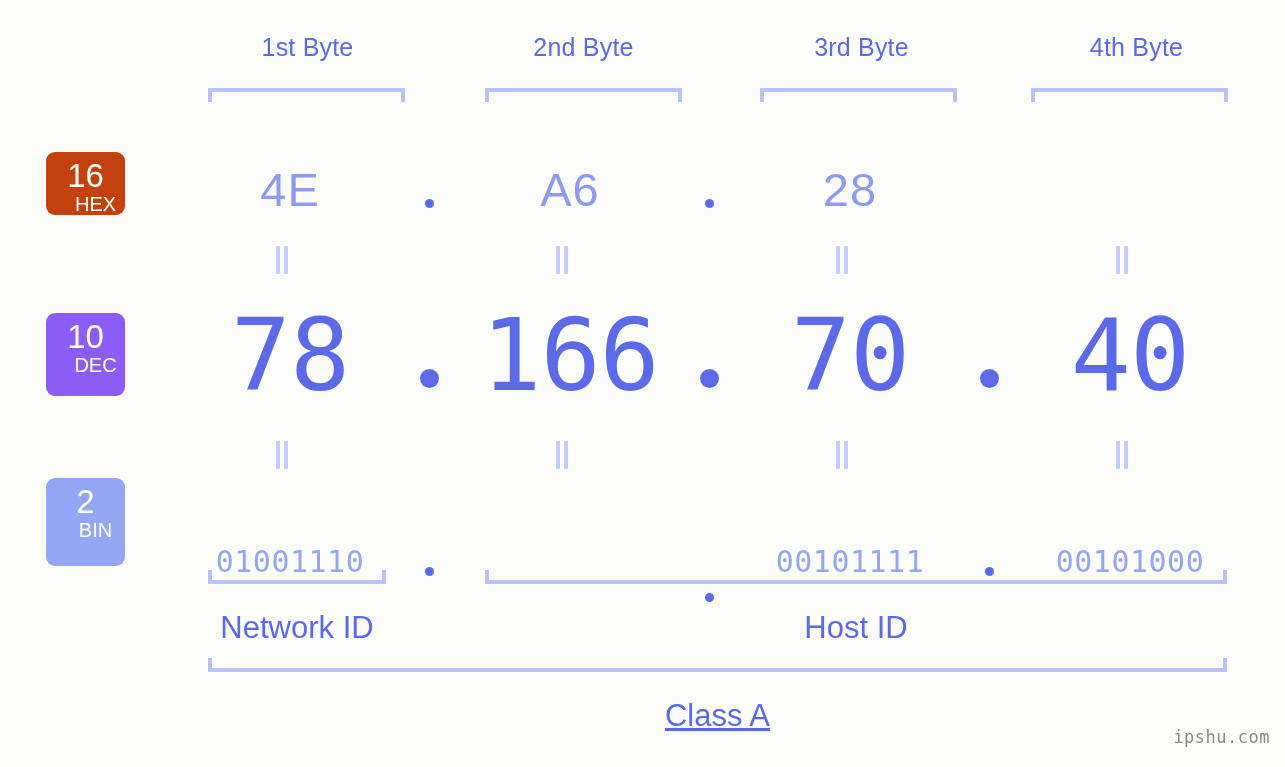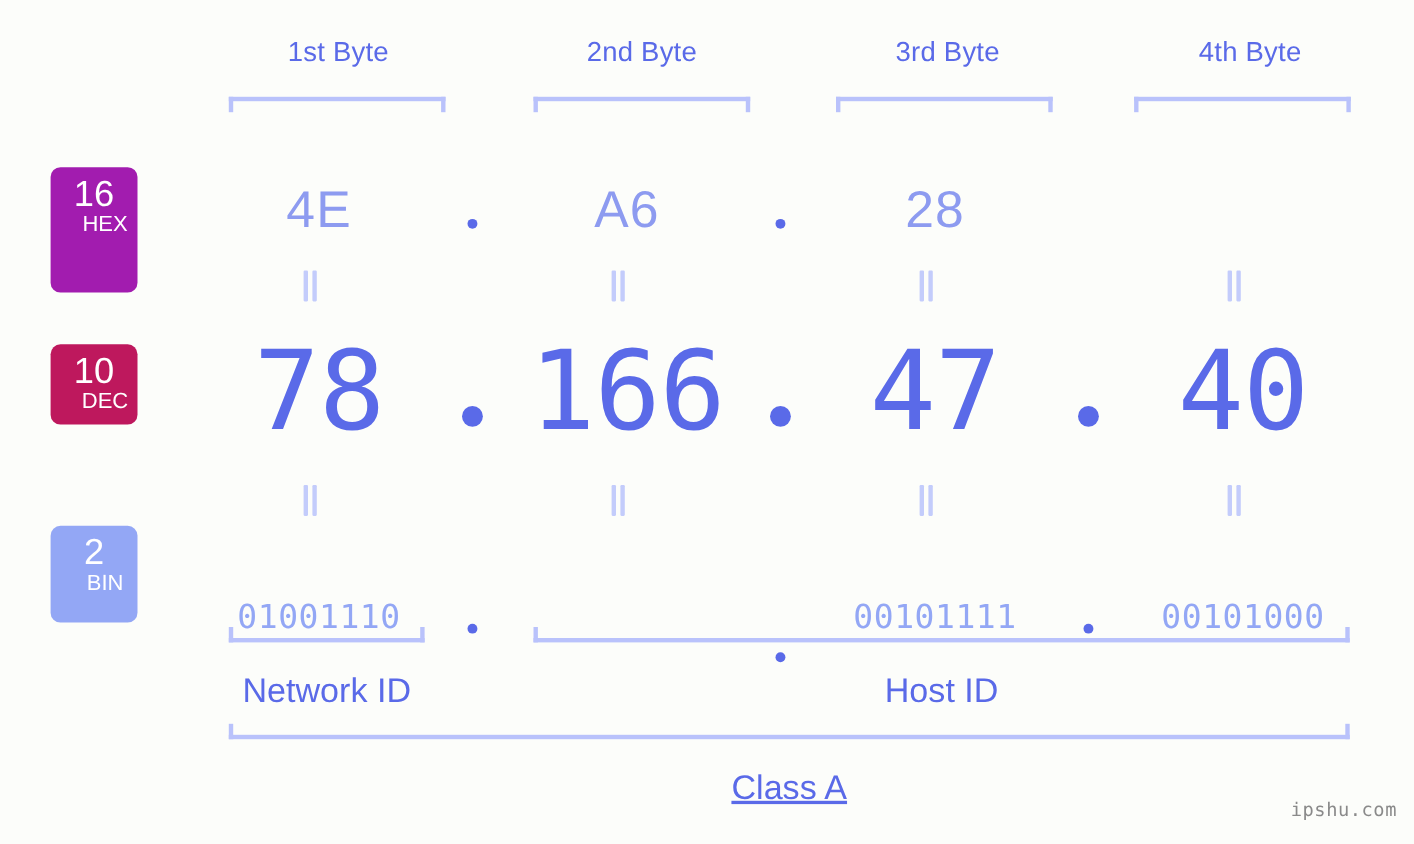--- a/index.html
+++ b/index.html
@@ -66,22 +66,22 @@
     line-height: 33px;
     font-weight: 400;
   }
   .badge .abbr {
     display: block;
     font-size: 20px;
     line-height: 24px;
     font-weight: 400;
     padding-left: 20px;
   }
-  #badge-hex { top: 152px; height: 114px; background: #a21caf; }
-  #badge-dec { top: 313px; height: 73px; background: #be185d; }
+  #badge-hex { top: 152px; height: 63px; background: #c2410c; }
+  #badge-dec { top: 313px; height: 83px; background: #8b5cf6; }
   #badge-bin { top: 478px; height: 88px; background: #93a7f5; }
 
   
   .row {
     position: absolute;
     left: 150px;
     width: 1120px;
     display: flex;
     align-items: center;
   }
@@ -255,21 +255,21 @@
   <div class="row" id="row-dec">
     <div class="cell">
       <span class="val">78</span>
       <span class="dot"></span>
     </div>
     <div class="cell">
       <span class="val">166</span>
       <span class="dot"></span>
     </div>
     <div class="cell">
-      <span class="val">47</span>
+      <span class="val">70</span>
       <span class="dot"></span>
     </div>
     <div class="cell">
       <span class="val">40</span>
 
     </div>
   </div>
 
   <div class="eq-row" id="eq-bottom">
     <div class="eq-cell">

